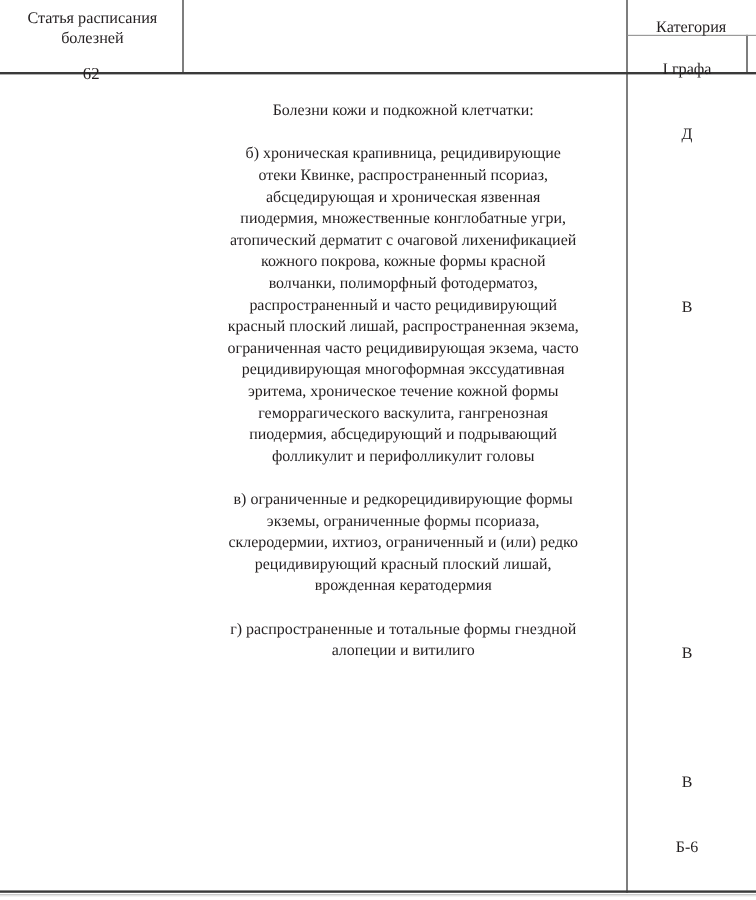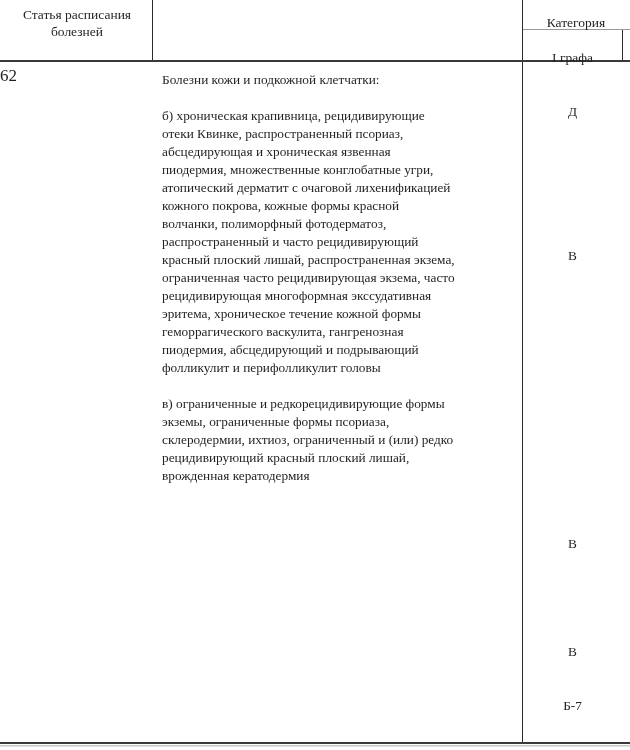--- a/index.html
+++ b/index.html
@@ -71,38 +71,39 @@
   }
   #hdr-article { left: 4px;   top: 6px;  width: 146px; }
   #hdr-name    { left: 157px; top: 6px;  width: 362px; }
   #hdr-cat     { left: 523px; top: 14px;  width: 106px; text-align: center; }
   #hdr-graph   { left: 523px; top: 49px; width: 99px; }
 
   
   .article-no {
     position: absolute;
     left: 0;
-    top: 67px;
+    top: 54px;
     width: 152px;
-    font-size: 17px;
+    text-align: center;
+    font-size: 14px;
     line-height: 18px;
   }
 
   .body-col {
     position: absolute;
     left: 158px;
     top: 67px;
     width: 356px;
   }
 
   .para {
     font-size: 13.3px;
     line-height: 18px;
-    text-align: left;
-    margin: 4px;
+    text-align: center;
+    margin: 16px;
     white-space: pre-line;
   }
   .para + .para { margin-top: 18px; }
 
   .cat-col {
     position: absolute;
     left: 523px;
     width: 99px;
     text-align: center;
     font-size: 13.3px;
@@ -148,21 +149,23 @@
 рецидивирующая многоформная экссудативная
 эритема, хроническое течение кожной формы
 геморрагического васкулита, гангренозная
 пиодермия, абсцедирующий и подрывающий
 фолликулит и перифолликулит головы</p>
     <p class="para">в) ограниченные и редкорецидивирующие формы
 экземы, ограниченные формы псориаза,
 склеродермии, ихтиоз, ограниченный и (или) редко
 рецидивирующий красный плоский лишай,
 врожденная кератодермия</p>
+    <p class="para">г) распространенные и тотальные формы гнездной
+алопеции и витилиго</p>
   </div>
 
   <div class="cat-col" style="top:103px;">Д</div>
   <div class="cat-col" style="top:247px;">В</div>
   <div class="cat-col" style="top:535px;">В</div>
   <div class="cat-col" style="top:643px;">В</div>
-  <div class="cat-col" style="top:697px;">Б-7</div>
+  <div class="cat-col" style="top:697px;">Б-6</div>
 
 </div>
 
 </body></html>

